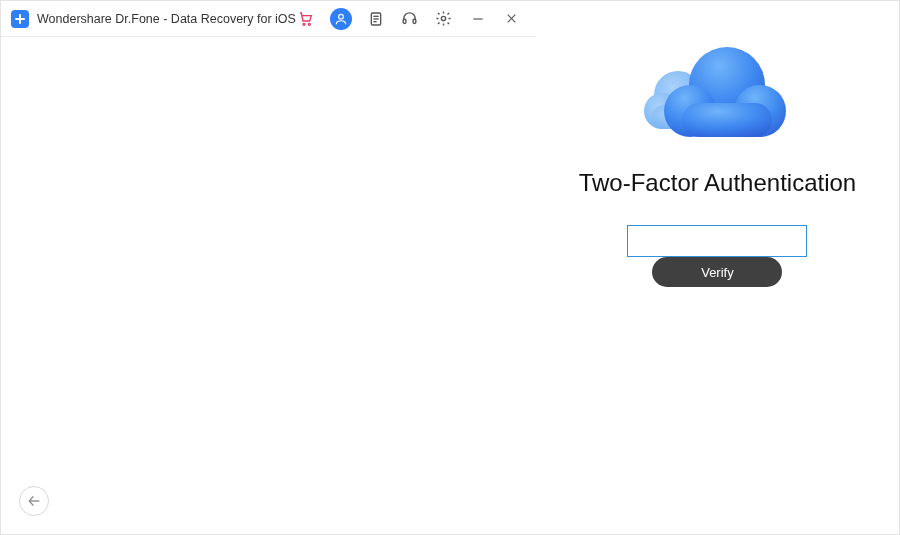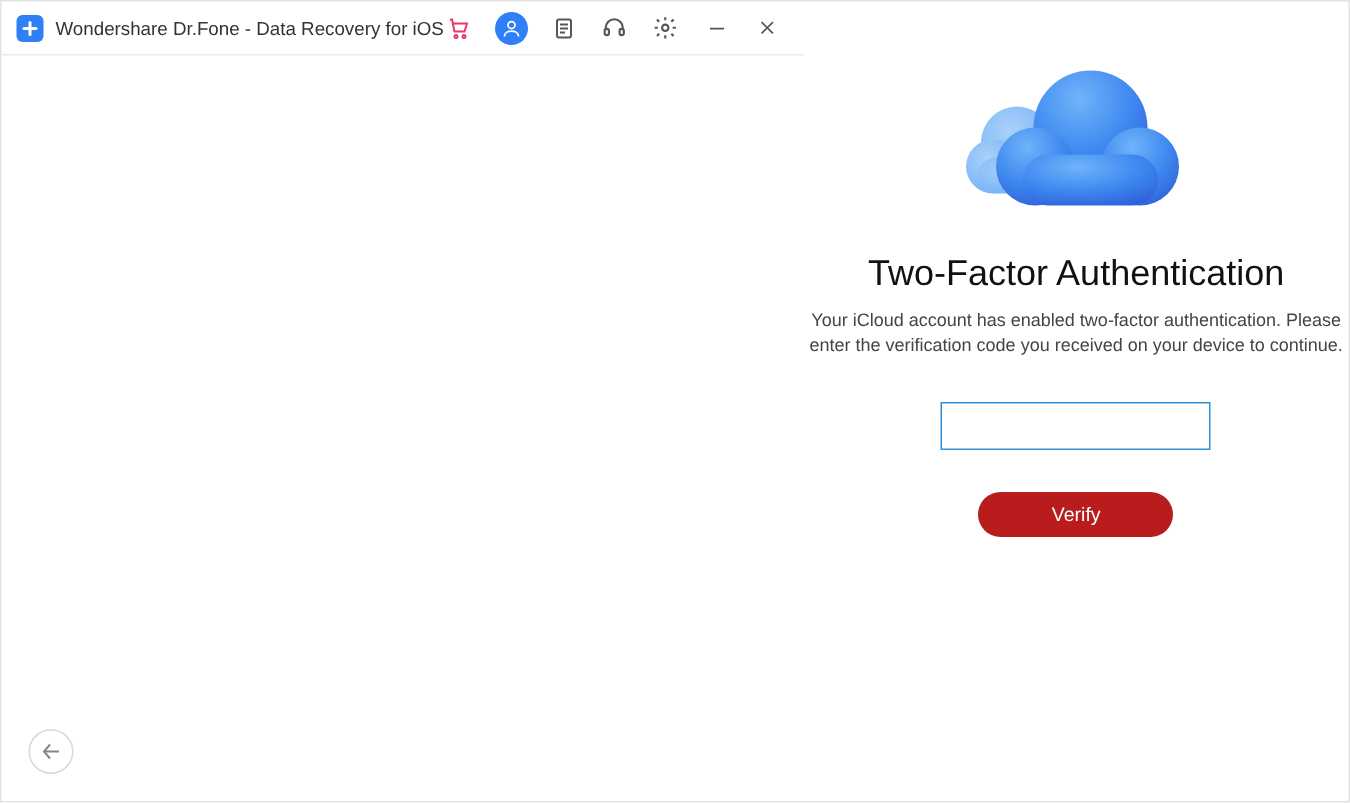--- a/index.html
+++ b/index.html
@@ -97,26 +97,25 @@
     width: 180px;
     height: 32px;
     border: 1px solid #2f92d8;
     background: #fff;
     outline: none;
     text-align: center;
     font-size: 14px;
     color: #222;
   }
   .verify-btn {
-    margin-top: 28px;
     width: 130px;
     height: 30px;
     border: none;
     border-radius: 15px;
-    background: #b91c1c;
+    background: #404040;
     color: #fff;
     font-size: 13px;
     cursor: pointer;
   }
   .back-btn {
     position: absolute;
     left: 18px;
     bottom: 18px;
     width: 30px;
     height: 30px;
@@ -227,21 +226,20 @@
           <circle cx="95" cy="52" r="38"></circle>
           <circle cx="58" cy="78" r="26"></circle>
           <circle cx="128" cy="78" r="26"></circle>
           <rect x="50" y="70" width="90" height="34" rx="17"></rect>
         </g>
       </svg>
     </div>
 
     <h1 class="heading">Two-Factor Authentication</h1>
 
-    <p class="desc">Your iCloud account has enabled two-factor authentication. Please enter the verification code you received on your device to continue.</p>
 
     <input type="text" class="code-input" value="" style="">
 
     <button class="verify-btn">Verify</button>
 
   </div>
 
   <div class="back-btn">
     <svg width="16" height="16" viewBox="0 0 24 24" fill="none" stroke="currentColor" stroke-width="2">
       <line x1="20" y1="12" x2="5" y2="12"></line>

